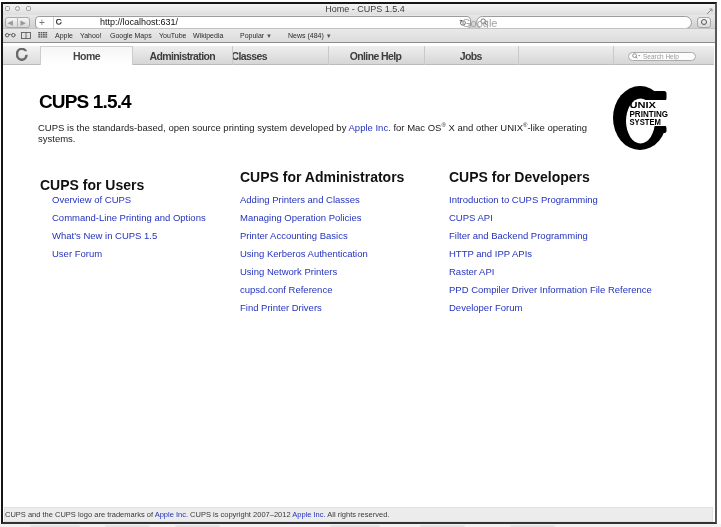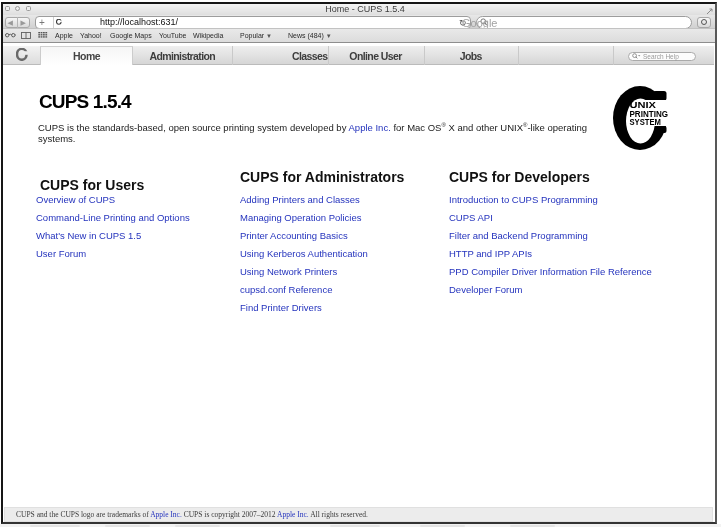--- a/index.html
+++ b/index.html
@@ -103,22 +103,22 @@
   <div class="abs" style="left:3px; top:46px; width:37px; height:18px; background:linear-gradient(#f3f3f3,#dcdcdc);"></div>
   <svg class="abs" style="left:16px; top:47.5px;" width="12" height="13" viewBox="0 0 12 13">
     <ellipse cx="5.8" cy="6.3" rx="4.8" ry="5.5" fill="none" stroke="#6a6a6a" stroke-width="2.5"></ellipse>
     <rect x="5.8" y="3.2" width="6.2" height="3.6" fill="#ececec"></rect>
   </svg>
 
   <div class="abs" style="left:40px; top:46px; width:93px; height:19px; background:linear-gradient(#f6f6f6,#ffffff); border-left:1px solid #ccc; border-right:1px solid #ccc; border-top:1px solid #d0d0d0;"></div>
   <div class="abs" style="left:40px; top:46px; width:93px; text-align:center; font-size:10.5px; font-weight:bold; color:#444; line-height:21px; letter-spacing:-0.6px;">Home</div>
 
   <div class="abs" style="left:133px; top:46px; width:98.5px; text-align:center; font-size:10.5px; font-weight:bold; color:#3d3d3d; line-height:21px; letter-spacing:-0.6px;">Administration</div>
-  <div class="abs" style="left:231.5px; top:46px; width:96px; text-align:right; font-size:10.5px; font-weight:bold; color:#3d3d3d; line-height:21px; letter-spacing:-0.6px;">Classes</div>
-  <div class="abs" style="left:327.5px; top:46px; width:96px; text-align:center; font-size:10.5px; font-weight:bold; color:#3d3d3d; line-height:21px; letter-spacing:-0.6px;">Online User</div>
+  <div class="abs" style="left:231.5px; top:46px; width:96px; text-align:left; font-size:10.5px; font-weight:bold; color:#3d3d3d; line-height:21px; letter-spacing:-0.6px;">Classes</div>
+  <div class="abs" style="left:327.5px; top:46px; width:96px; text-align:center; font-size:10.5px; font-weight:bold; color:#3d3d3d; line-height:21px; letter-spacing:-0.6px;">Online Help</div>
   <div class="abs" style="left:423.5px; top:46px; width:94.5px; text-align:center; font-size:10.5px; font-weight:bold; color:#3d3d3d; line-height:21px; letter-spacing:-0.6px;">Jobs</div>
 
   <div class="abs" style="left:231.5px; top:46px; width:1px; height:19px; background:#c9c9c9;"></div>
   <div class="abs" style="left:327.5px; top:46px; width:1px; height:19px; background:#c9c9c9;"></div>
   <div class="abs" style="left:423.5px; top:46px; width:1px; height:19px; background:#c9c9c9;"></div>
   <div class="abs" style="left:518px; top:46px; width:1px; height:19px; background:#c9c9c9;"></div>
   <div class="abs" style="left:612.5px; top:46px; width:1px; height:19px; background:#c9c9c9;"></div>
 
   <div class="abs" style="left:628px; top:51.5px; width:68px; height:9.5px; border:1px solid #aaa; border-radius:5px; background:#fcfcfc;"></div>
   <svg class="abs" style="left:632px; top:53px;" width="9" height="7" viewBox="0 0 9 7">
@@ -142,46 +142,47 @@
       <text x="16.5" y="22" textLength="26.5" lengthAdjust="spacingAndGlyphs">UNIX</text>
       <text x="16.5" y="30.5" textLength="38.5" lengthAdjust="spacingAndGlyphs">PRINTING</text>
       <text x="16.5" y="38.5" textLength="31.5" lengthAdjust="spacingAndGlyphs">SYSTEM</text>
     </g>
   </svg>
 
   <div class="abs" style="left:40px; top:177px; font-size:14px; font-weight:bold; color:#111;">CUPS for Users</div>
   <div class="abs" style="left:240px; top:169px; font-size:14px; font-weight:bold; color:#111;">CUPS for Administrators</div>
   <div class="abs" style="left:449px; top:169px; font-size:14px; font-weight:bold; color:#111;">CUPS for Developers</div>
 
-  <div class="abs" style="left:36px; top:191px; font-size:9.5px; line-height:18px; color:#2433bd;">
+  <div class="abs" style="left:52px; top:191px; font-size:9.5px; line-height:18px; color:#2433bd;">
     <div>Overview of CUPS</div>
     <div>Command-Line Printing and Options</div>
     <div>What's New in CUPS 1.5</div>
     <div>User Forum</div>
   </div>
   <div class="abs" style="left:240px; top:191px; font-size:9.5px; line-height:18px; color:#2433bd;">
     <div>Adding Printers and Classes</div>
     <div>Managing Operation Policies</div>
     <div>Printer Accounting Basics</div>
     <div>Using Kerberos Authentication</div>
     <div>Using Network Printers</div>
     <div>cupsd.conf Reference</div>
     <div>Find Printer Drivers</div>
   </div>
   <div class="abs" style="left:449px; top:191px; font-size:9.5px; line-height:18px; color:#2433bd;">
     <div>Introduction to CUPS Programming</div>
     <div>CUPS API</div>
     <div>Filter and Backend Programming</div>
     <div>HTTP and IPP APIs</div>
+    <div>Raster API</div>
     <div>PPD Compiler Driver Information File Reference</div>
     <div>Developer Forum</div>
   </div>
 
   <div class="abs" style="left:4px; top:507px; width:709px; height:15px; background:#ececec; border:1px solid #e0e0e0;"></div>
-  <div class="abs" style="left:16px; top:507px; font-size:7.5px; color:#3a3a3a; line-height:15px;font-family:Liberation Serif, serif;">CUPS and the CUPS logo are trademarks of <span style="color:#2433bd;">Apple Inc.</span> CUPS is copyright 2007–2012 <span style="color:#2433bd;">Apple Inc.</span> All rights reserved.</div>
+  <div class="abs" style="left:5px; top:507px; font-size:7.5px; color:#3a3a3a; line-height:15px;">CUPS and the CUPS logo are trademarks of <span style="color:#2433bd;">Apple Inc.</span> CUPS is copyright 2007–2012 <span style="color:#2433bd;">Apple Inc.</span> All rights reserved.</div>
 
   <div class="abs" style="left:0; top:524px; width:721px; height:3px; background:#f2f2f2;"></div>
   <div class="abs" style="left:30px; top:525px; width:50px; height:2px; background:#e4e4e4; border-radius:2px;"></div>
   <div class="abs" style="left:105px; top:525px; width:45px; height:2px; background:#e4e4e4; border-radius:2px;"></div>
   <div class="abs" style="left:175px; top:525px; width:45px; height:2px; background:#e4e4e4; border-radius:2px;"></div>
   <div class="abs" style="left:330px; top:525px; width:50px; height:2px; background:#e4e4e4; border-radius:2px;"></div>
   <div class="abs" style="left:420px; top:525px; width:45px; height:2px; background:#e4e4e4; border-radius:2px;"></div>
   <div class="abs" style="left:510px; top:525px; width:45px; height:2px; background:#e4e4e4; border-radius:2px;"></div>
 
 </div>

